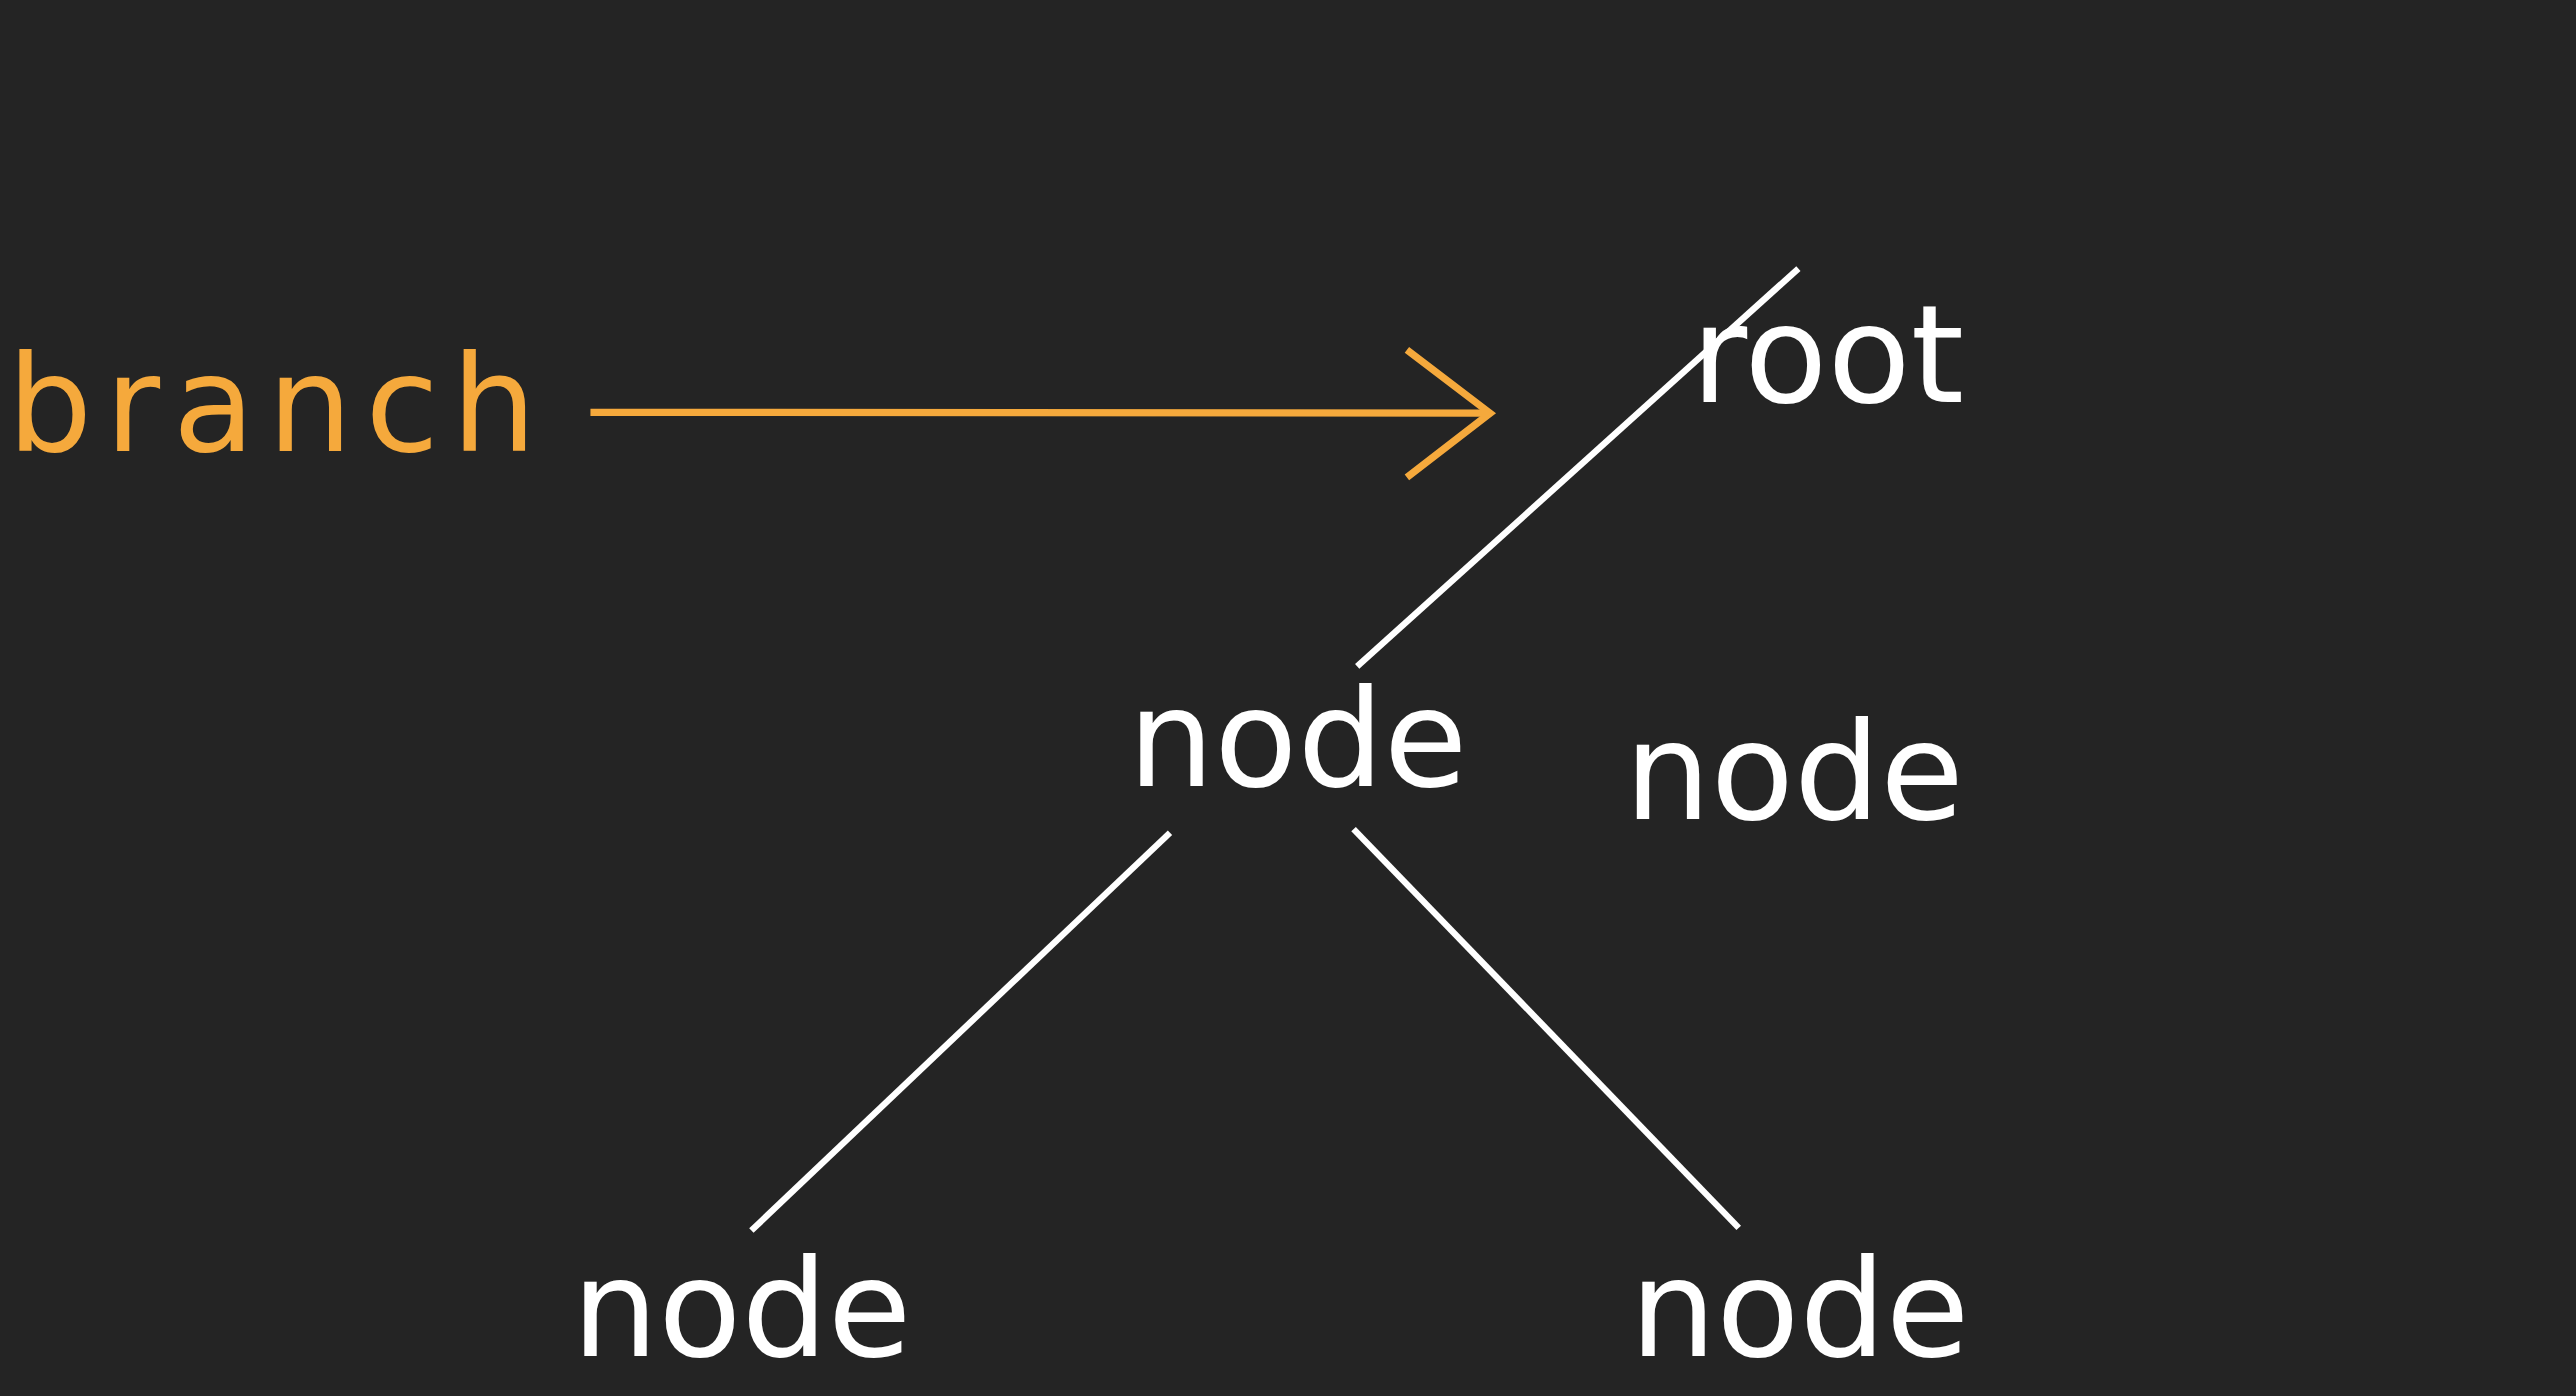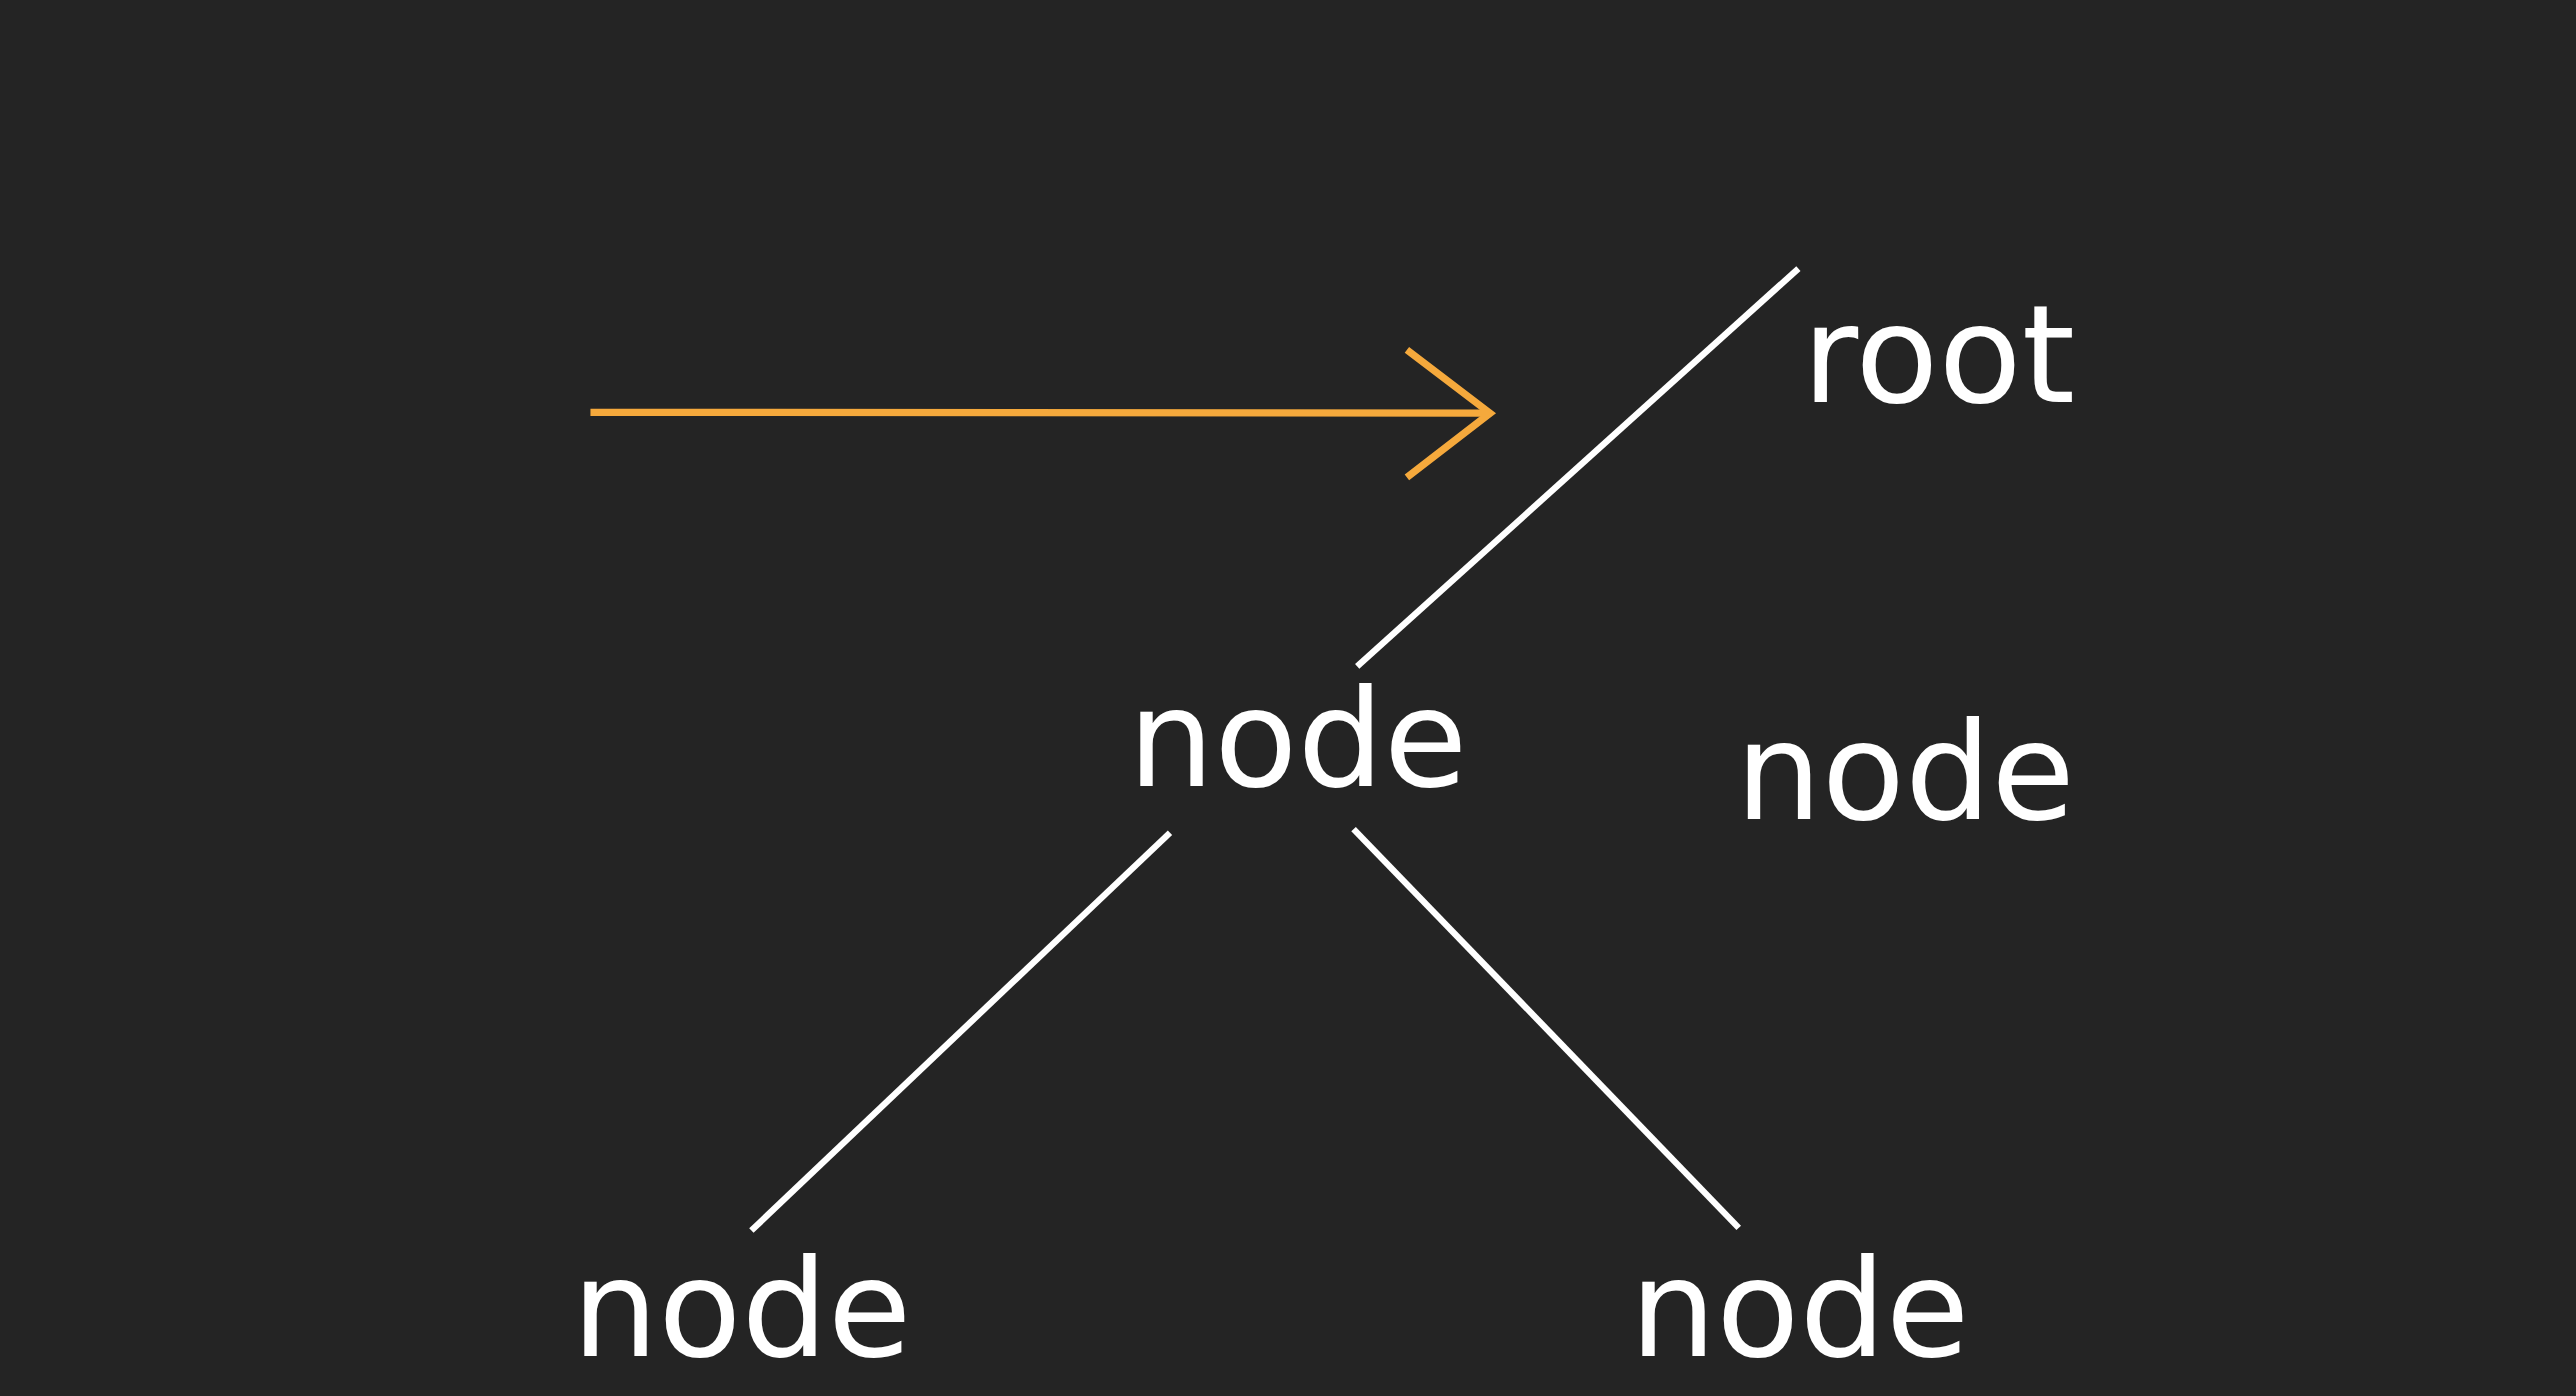--- a/index.html
+++ b/index.html
@@ -63,26 +63,27 @@
     <line class="edge-line" x1="1294" y1="921" x2="831" y2="1361" stroke="#ffffff" stroke-width="7" stroke-linecap="butt"></line>
 
     <line class="edge-line" x1="1497" y1="917" x2="1923" y2="1358" stroke="#ffffff" stroke-width="7" stroke-linecap="butt"></line>
 
     <g>
       <line x1="653" y1="456" x2="1645" y2="457" stroke="#F5A93C" stroke-width="8" stroke-linecap="butt"></line>
       <polyline points="1556,387 1648,457 1556,528" fill="none" stroke="#F5A93C" stroke-width="8" stroke-linecap="butt" stroke-linejoin="miter"></polyline>
     </g>
   </svg>
 
-  <div class="node-label root" style="left:1659px; top:9px; width:416px;">
+  <div class="node-label root" style="left:1548px; top:9px; width:416px;">
     <div>root</div>
     <div>node</div>
   </div>
 
   <div class="node-label" style="left:1128px; top:671px;">node</div>
 
   <div class="node-label" style="left:572px; top:1241px;">node</div>
 
   <div class="node-label" style="left:1630px; top:1241px;">node</div>
 
+  <div class="branch-label" style="left:7.2px; top:338px;">branch</div>
 
 </div>
 
 
 </body></html>

